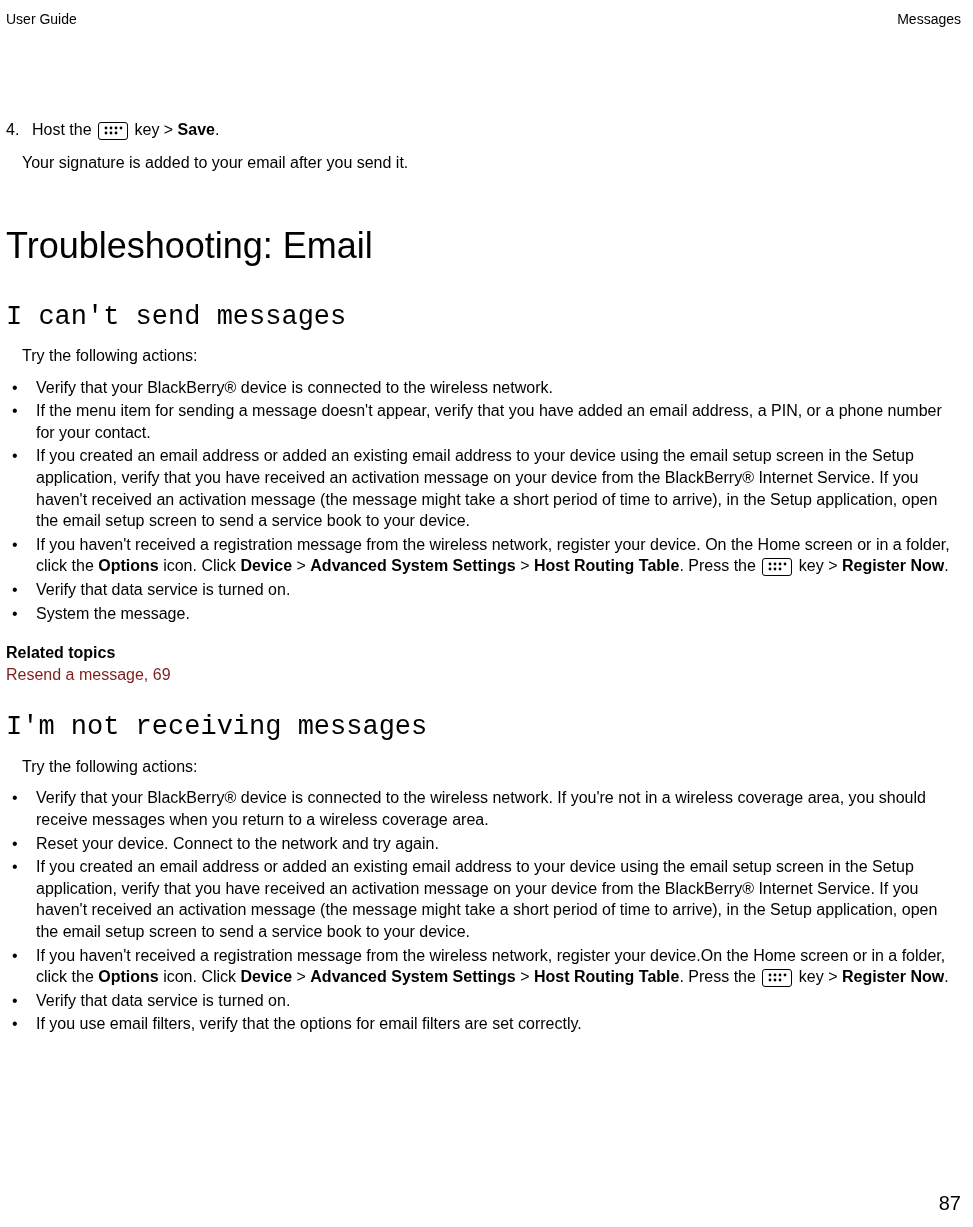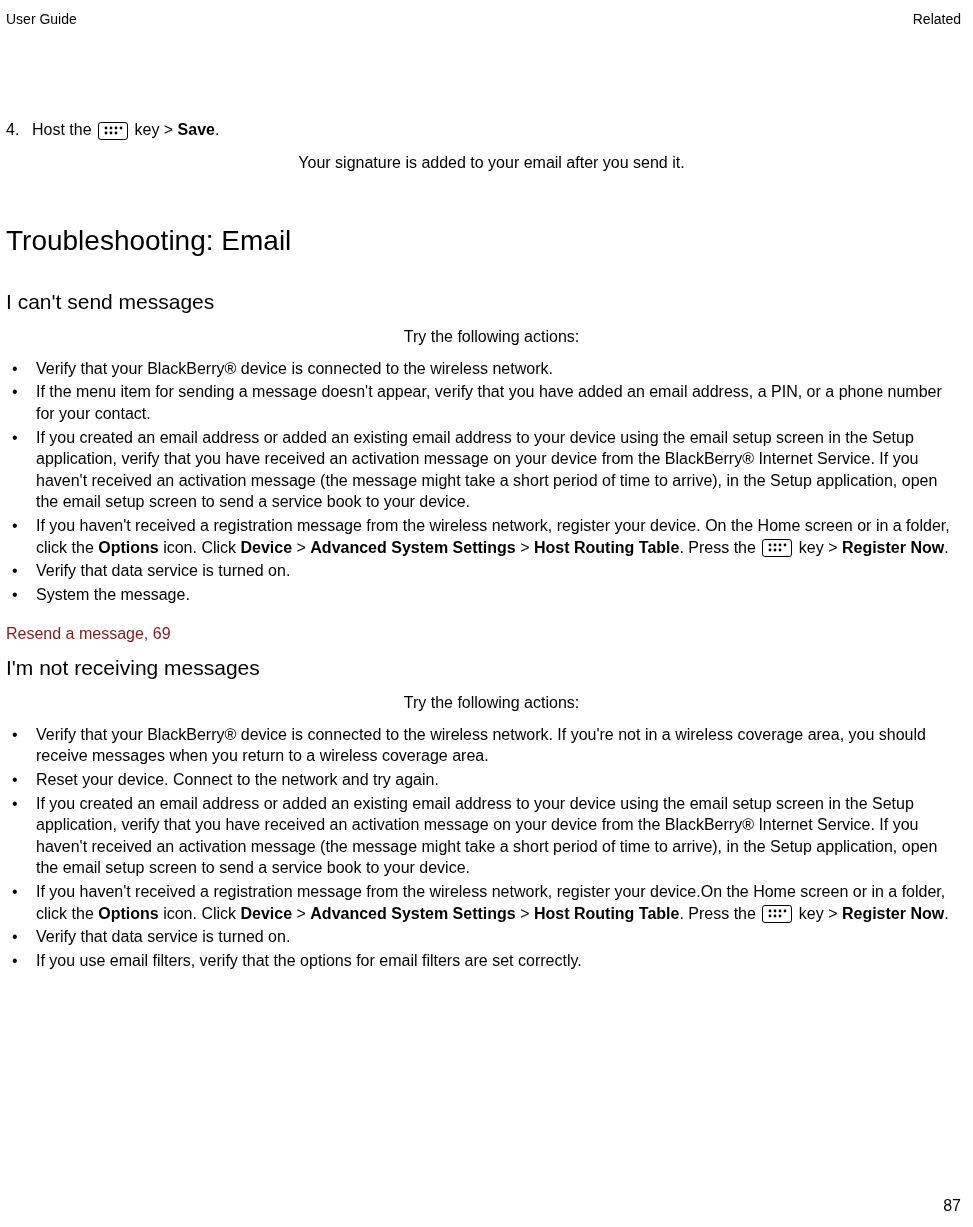--- a/index.html
+++ b/index.html
@@ -39,33 +39,32 @@
     vertical-align: middle;
     border: 1px solid #000;
     border-radius: 3px;
     padding: 1px 3px;
     margin: 0 2px;
     line-height: 1;
   }
   .icon-key svg { display: block; }
   .h1-trouble {
     font-family: "Trebuchet MS", "Segoe UI", sans-serif;
-    font-size: 28px;
+    font-size: 36px;
     margin-top: 48px;
     margin-bottom: 28px;
   }
   .h2-sub {
-    font-family: Liberation Sans, sans-serif;
-    font-size: 21px;
-    margin-top: 9px;
+    font-family: Liberation Mono, monospace;
+    font-size: 27px;
+    margin-top: 24px;
     margin-bottom: 10px;
   }
   .para {
     margin: 8px 0 10px 16px;
-    text-align: center;
   }
   ul.bul {
     list-style: none;
     padding: 0;
     margin: 1px 0 8px 0;
   }
   ul.bul > li {
     position: relative;
     padding-left: 30px;
     margin-bottom: 2px;
@@ -75,30 +74,30 @@
     position: absolute;
     left: 6px;
     top: 0;
   }
   .bold { font-weight: bold; }
   .link { color: #7f1d1d; }
   .page-num {
     position: absolute;
     bottom: 10px;
     right: 12px;
-    font-size: 16px;
+    font-size: 20px;
   }
 </style>
 </head>
 <body>
 
 <div class="page">
   <div class="header-row">
     <span>User Guide</span>
-    <span>Related</span>
+    <span>Messages</span>
   </div>
 
   <div class="step-row">
     <span class="step-num">4.</span>
     <span>
       <span>Host the </span><span class="icon-key"><svg width="22" height="14" viewBox="0 0 22 14">
             <circle cx="4" cy="4" r="1.4" fill="#000"></circle>
             <circle cx="9" cy="4" r="1.4" fill="#000"></circle>
             <circle cx="14" cy="4" r="1.4" fill="#000"></circle>
             <circle cx="4" cy="9" r="1.4" fill="#000"></circle>
@@ -129,20 +128,21 @@
             <circle cx="9" cy="9" r="1.4" fill="#000"></circle>
             <circle cx="14" cy="9" r="1.4" fill="#000"></circle>
             <circle cx="19" cy="4" r="1.4" fill="#000"></circle>
           </svg></span><span> key &gt; </span><span class="bold">Register Now</span><span>.</span>
     </li>
     <li>Verify that data service is turned on.</li>
     <li>System the message.</li>
   </ul>
 
   <div style="margin-top:18px;">
+    <div class="bold">Related topics</div>
     <div class="link">Resend a message, 69</div>
   </div>
 
   <div class="h2-sub">I'm not receiving messages</div>
   <div class="para">Try the following actions:</div>
 
   <ul class="bul">
     <li>Verify that your BlackBerry® device is connected to the wireless network. If you're not in a wireless coverage area, you should receive messages when you return to a wireless coverage area.</li>
     <li>Reset your device. Connect to the network and try again.</li>
     <li>If you created an email address or added an existing email address to your device using the email setup screen in the Setup application, verify that you have received an activation message on your device from the BlackBerry® Internet Service. If you haven't received an activation message (the message might take a short period of time to arrive), in the Setup application, open the email setup screen to send a service book to your device.</li>

